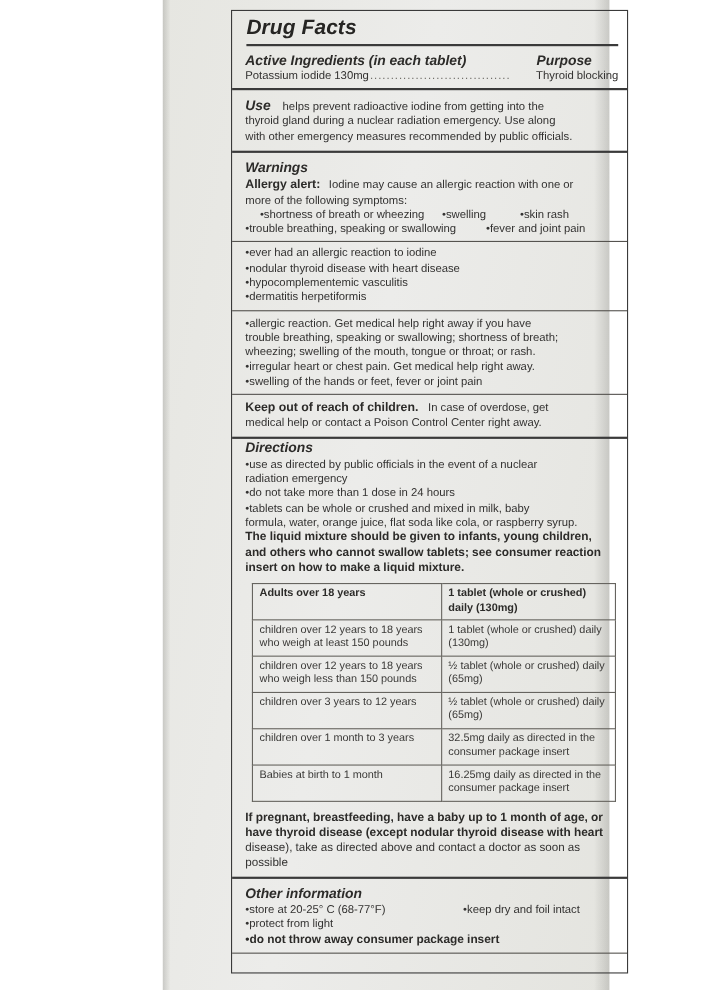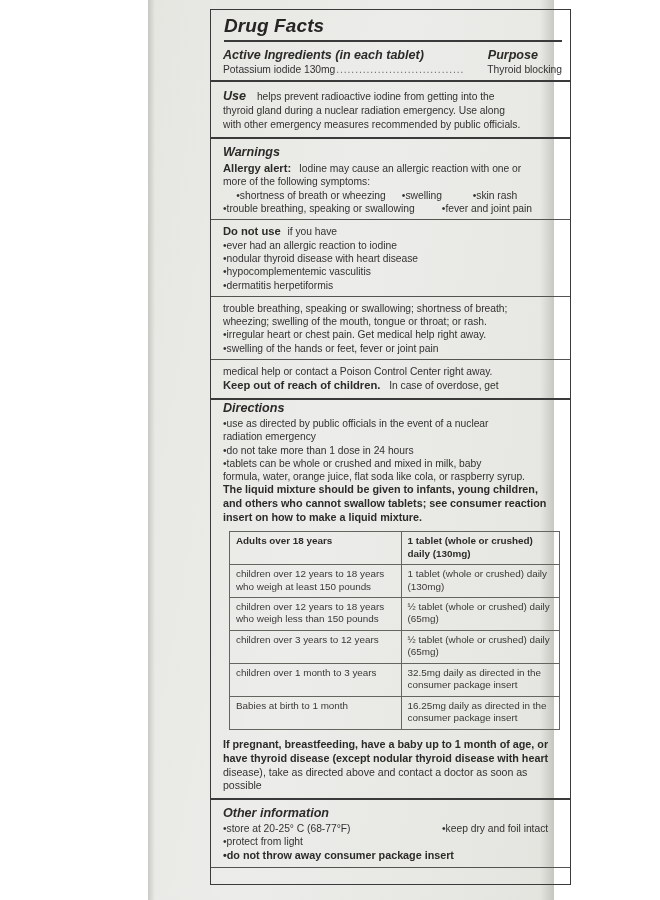--- a/index.html
+++ b/index.html
@@ -106,21 +106,20 @@
   .dots {
     flex: 1 1 auto;
     overflow: hidden;
     letter-spacing: .9px;
     color: #6d6b66;
     padding: 0 1px;
   }
 
   .two-col {
     display: flex;
-    gap: 21px;
   }
   .two-col .c1 { width: 198px; }
 
   
   .dose-wrap { padding: 6px 10px 7px 18px; }
   table.dose {
     border-collapse: collapse;
     width: 100%;
     font-size: 9.9px;
     line-height: 1.26;
@@ -181,43 +180,40 @@
       <span class="b" style="display:inline-block;width:68px;">•swelling</span>
       <span class="b">•skin rash</span>
     </div>
     <div class="row">
       <span class="b" style="display:inline-block;width:216px;">•trouble breathing, speaking or swallowing</span>
       <span class="b">•fever and joint pain</span>
     </div>
   </div>
 
   <div class="sec hr-thin" style="padding-top:4px;">
-    <div class="row">
-      <span class="inline-lead">Do not use</span>
-      <span style="padding-left:4px;">if you have</span>
-    </div>
     <div class="row">•ever had an allergic reaction to iodine</div>
     <div class="row">•nodular thyroid disease with heart disease</div>
     <div class="row">•hypocomplementemic vasculitis</div>
     <div class="row">•dermatitis herpetiformis</div>
   </div>
 
   <div class="sec hr-thin" style="padding-top:5px;">
+    <div class="row">•allergic reaction.  Get medical help right away if you have</div>
     <div class="row"> trouble breathing, speaking or swallowing; shortness of breath;</div>
     <div class="row"> wheezing; swelling of the mouth, tongue or throat; or rash.</div>
     <div class="row">•irregular heart or chest pain.  Get medical help right away.</div>
     <div class="row">•swelling of the hands or feet, fever or joint pain</div>
   </div>
 
   <div class="sec hr-thick" style="padding-top:5px;padding-bottom:5px;">
-    <div class="row">medical help or contact a Poison Control Center right away.</div>
     <div class="row">
       <span class="inline-lead">Keep out of reach of children.</span>
       <span style="padding-left:6px;">In case of overdose, get</span>
     </div>
+    <div class="row">medical help or contact a Poison Control Center right away.</div>
   </div>
 
   <div class="sec" style="padding-top:0;padding-bottom:0;">
     <div class="hdr-italic" style="padding-bottom:1px;">Directions</div>
     <div class="row">•use as directed by public officials in the event of a nuclear</div>
     <div class="row"> radiation emergency</div>
     <div class="row">•do not take more than 1 dose in 24 hours</div>
     <div class="row">•tablets can be whole or crushed and mixed in milk, baby</div>
     <div class="row"> formula, water, orange juice, flat soda like cola, or raspberry syrup.</div>
     <div class="row bold-blk" style="font-size:10.8px;">The liquid mixture should be given to infants, young children,</div>

